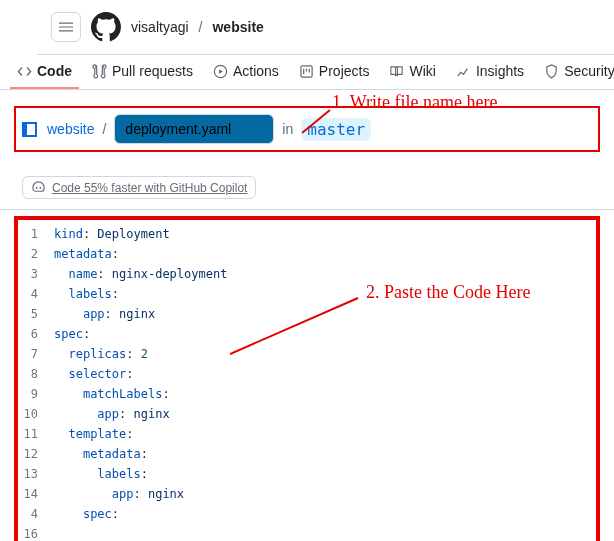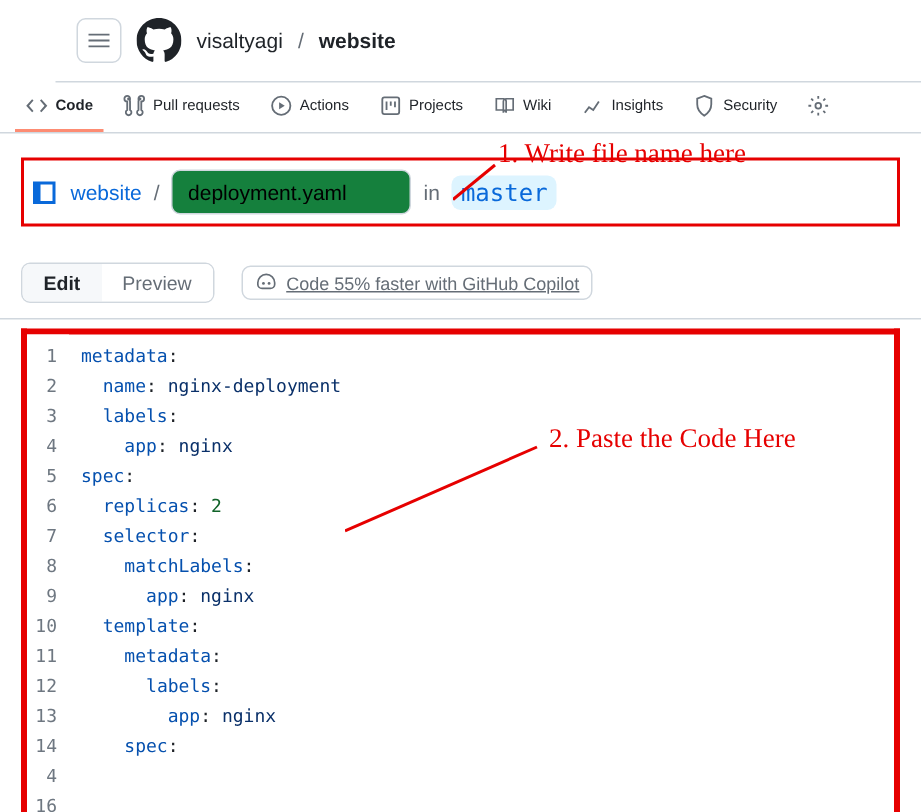--- a/index.html
+++ b/index.html
@@ -9,30 +9,30 @@
   .header { display: flex; align-items: center; padding: 12px 14px; gap: 10px; border-bottom: 1px solid #d0d7de; margin-left: 37px; }
   .hamburger { width: 30px; height: 30px; border: 1px solid #d0d7de; border-radius: 6px; display: flex; align-items: center; justify-content: center; cursor: pointer; background: #fff; }
   .hamburger svg { width: 16px; height: 16px; }
   .gh-logo svg { width: 30px; height: 30px; display: block; }
   .breadcrumb-owner { color: #1f2328; text-decoration: none; font-size: 14px; }
   .breadcrumb-sep { color: #656d76; }
   .breadcrumb-repo { font-weight: 600; color: #1f2328; text-decoration: none; font-size: 14px; }
   
   
   .repo-nav { display: flex; align-items: center; gap: 6px; padding: 0 10px; border-bottom: 1px solid #d0d7de; overflow: hidden; white-space: nowrap; }
-  .repo-nav a { display: flex; align-items: center; gap: 5px; padding: 8px 7px; font-size: 10px; color: #1f2328; text-decoration: none; border-bottom: 2px solid transparent; }
+  .repo-nav a { display: flex; align-items: center; gap: 5px; padding: 8px 7px; font-size: 14px; color: #1f2328; text-decoration: none; border-bottom: 2px solid transparent; }
   .repo-nav a.active { border-bottom-color: #fd8c73; font-weight: 600; }
   .repo-nav svg { width: 15px; height: 15px; fill: #656d76; }
   
   
   .path-area { padding: 16px 14px 14px; }
   .path-bar { display: flex; align-items: center; gap: 8px; border: 2px solid #e60000; padding: 6px 6px; }
   .path-link { color: #0969da; text-decoration: none; font-size: 14px; }
   .path-sep { color: #656d76; }
-  .file-name-input { border: 1px solid #d0d7de; border-radius: 6px; padding: 5px 10px; font-size: 14px; width: 160px; background: #15803d; height: 30px; }
+  .file-name-input { border: 1px solid #d0d7de; border-radius: 6px; padding: 5px 10px; font-size: 14px; width: 160px; background: #0369a1; height: 30px; }
   .in-label { color: #656d76; font-size: 14px; }
   .branch-badge { background: #ddf4ff; color: #0969da; font-size: 16px; border-radius: 6px; padding: 2px 6px; font-family: ui-monospace, SFMono-Regular, Menlo, monospace; }
   .blue-square { width: 15px; height: 15px; border: 2px solid #0969da; border-left-width: 5px; display: inline-block; margin-right: 2px; }
   
   
   .tab-row { display: flex; align-items: center; gap: 10px; padding: 10px 14px; border-bottom: 1px solid #d0d7de; }
   .tab-group { display: flex; border: 1px solid #d0d7de; border-radius: 6px; overflow: hidden; }
   .tab-btn { padding: 5px 14px; font-size: 13px; background: #fff; border: none; cursor: pointer; color: #656d76; }
   .tab-btn.active { background: #f6f8fa; color: #1f2328; font-weight: 600; }
   .copilot { display: flex; align-items: center; gap: 6px; font-size: 12px; color: #656d76; padding: 3px 8px; border: 1px solid #d0d7de; border-radius: 6px; margin-left: 8px; }
@@ -141,24 +141,20 @@
     <span class="blue-square"></span>
     <a href="#" class="path-link">website</a>
     <span class="path-sep">/</span>
     <input class="file-name-input" value="deployment.yaml" style="">
     <span class="in-label">in</span>
     <span class="branch-badge">master</span>
   </div>
 </div>
 
 <div class="tab-row">
-  <div class="tab-group">
-    <button class="tab-btn active">Edit</button>
-    <button class="tab-btn">Preview</button>
-  </div>
   <a href="#" class="copilot">
     <svg viewBox="0 0 16 16">
         <path d="M8 2a6 6 0 016 6v1a3 3 0 01-3 3H5a3 3 0 01-3-3V8a6 6 0 016-6z" fill="none" stroke="#656d76" stroke-width="1.2"></path>
         <circle cx="6" cy="8.5" r="1" fill="#656d76"></circle>
         <circle cx="10" cy="8.5" r="1" fill="#656d76"></circle>
       </svg>
     <span>Code 55% faster with GitHub Copilot</span>
   </a>
 </div>
 
@@ -181,20 +177,21 @@
         <div>9</div>
         <div>10</div>
         <div>11</div>
         <div>12</div>
         <div>13</div>
         <div>14</div>
         <div>4</div>
         <div>16</div>
       </div>
     <div class="code-col" id="codecol">
+        <div class="code-line"><span class="k">kind</span><span class="v">: </span><span class="s">Deployment</span></div>
         <div class="code-line"><span class="k">metadata</span><span class="v">:</span></div>
         <div class="code-line"><span class="v">  </span><span class="k">name</span><span class="v">: </span><span class="s">nginx-deployment</span></div>
         <div class="code-line"><span class="v">  </span><span class="k">labels</span><span class="v">:</span></div>
         <div class="code-line"><span class="v">    </span><span class="k">app</span><span class="v">: </span><span class="s">nginx</span></div>
         <div class="code-line"><span class="k">spec</span><span class="v">:</span></div>
         <div class="code-line"><span class="v">  </span><span class="k">replicas</span><span class="v">: </span><span class="g">2</span></div>
         <div class="code-line"><span class="v">  </span><span class="k">selector</span><span class="v">:</span></div>
         <div class="code-line"><span class="v">    </span><span class="k">matchLabels</span><span class="v">:</span></div>
         <div class="code-line"><span class="v">      </span><span class="k">app</span><span class="v">: </span><span class="s">nginx</span></div>
         <div class="code-line"><span class="v">  </span><span class="k">template</span><span class="v">:</span></div>

